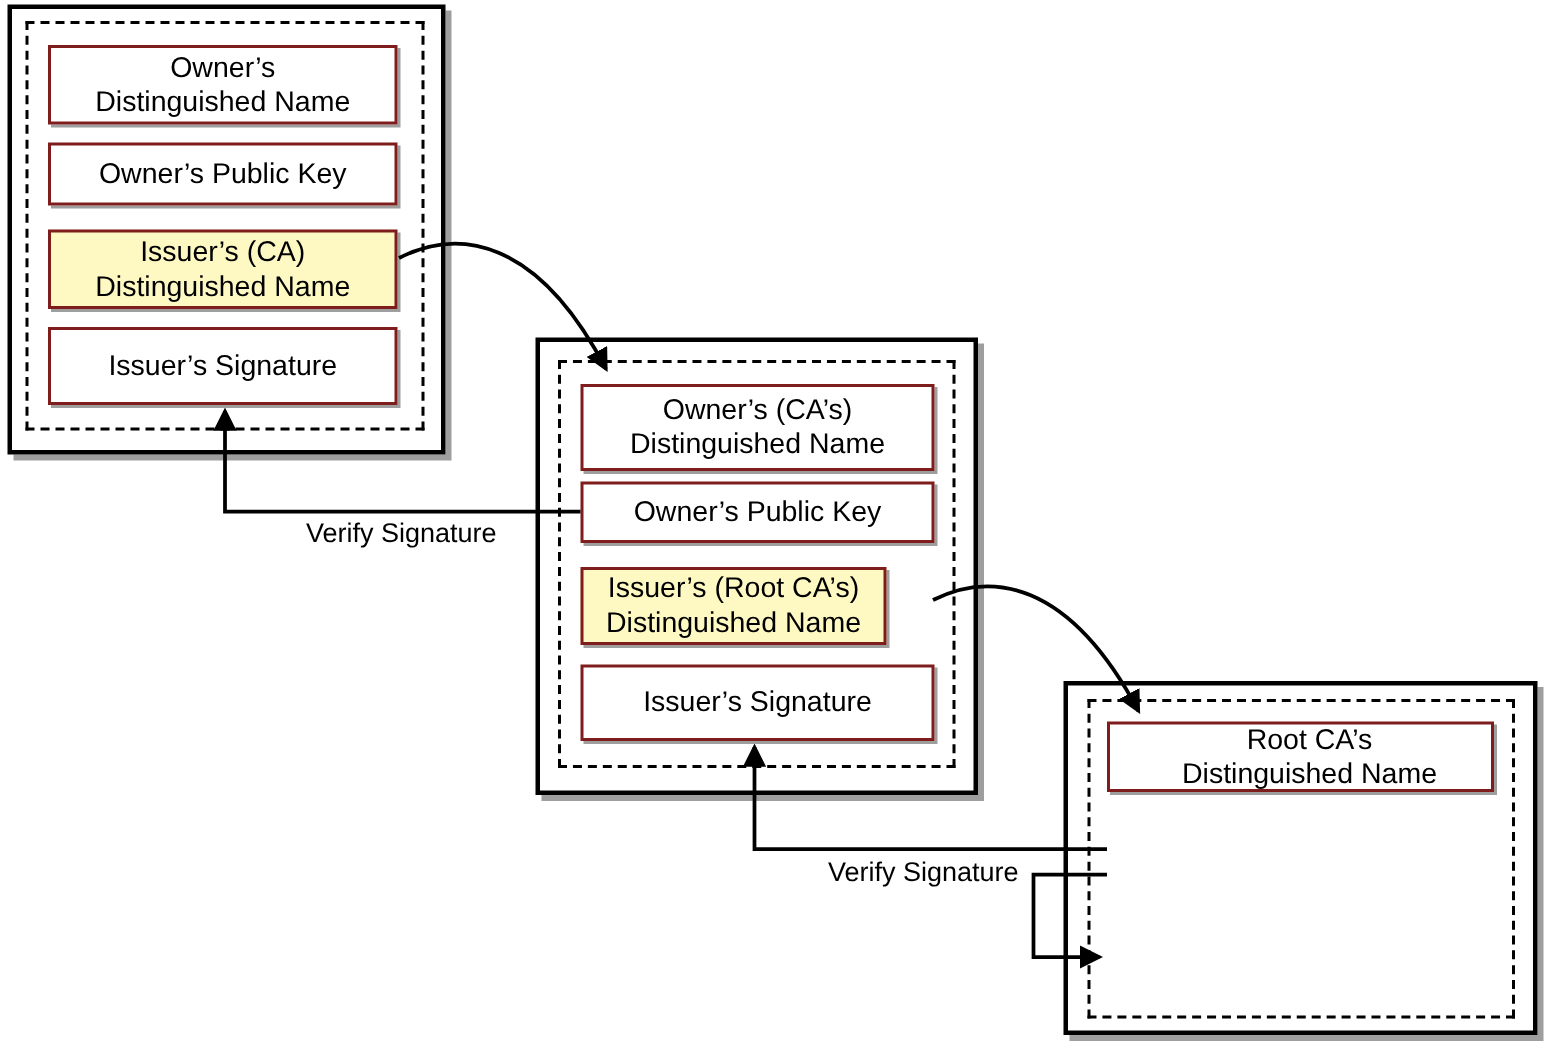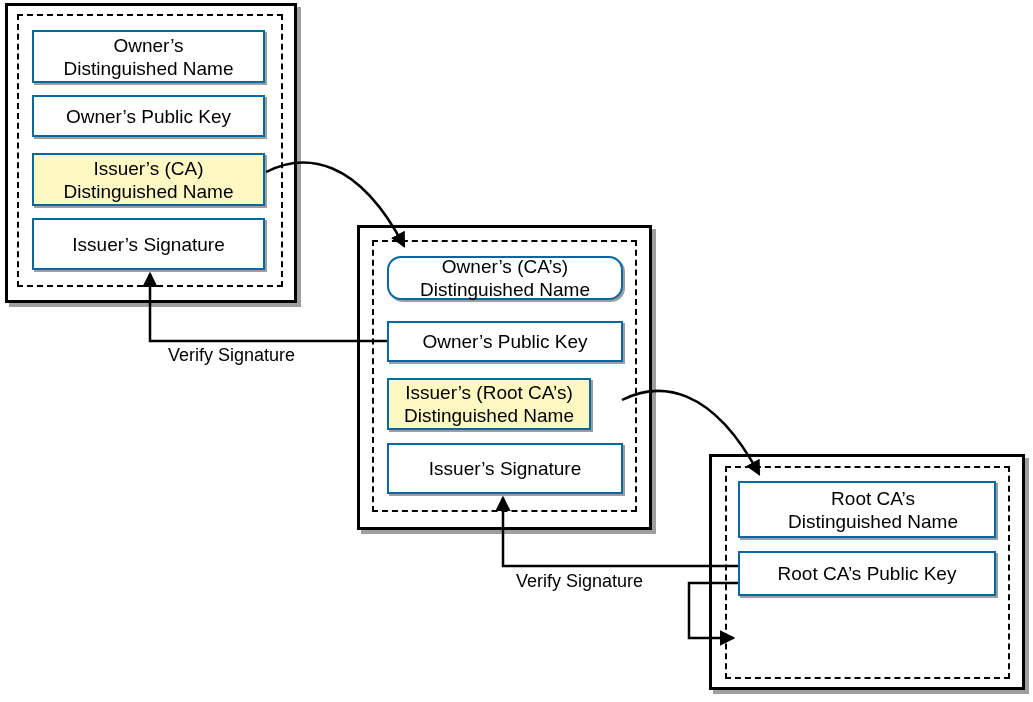--- a/index.html
+++ b/index.html
@@ -24,39 +24,40 @@
   }
   
   .dashed {
     position: absolute;
     border: 2px dashed #000;
     z-index: 2;
   }
   
   .field {
     position: absolute;
-    border: 2px solid #0369a1;
+    border: 2px solid #7f1d1d;
     background: #ffffff;
     box-shadow: 2px 2px 0 #9e9e9e;
     display: flex;
     align-items: center;
     justify-content: center;
     text-align: center;
     white-space: pre-line;
     font-size: 19px;
     line-height: 23px;
     z-index: 3;
   }
   .field.gray { background: #fef9c3; }
 
   .vlabel {
     position: absolute;
     font-size: 18px;
     z-index: 4;
     white-space: nowrap;
+    margin-left: 36px;
   }
 
   svg.arrows {
     position: absolute;
     left: 0; top: 0;
     width: 1033px;
     height: 702px;
     z-index: 5;
     pointer-events: none;
   }
@@ -70,32 +71,31 @@
   <div class="dashed" style="left:17px; top:14px; width:266px; height:273px;"></div>
   <div class="field" style="left:32px; top:30px; width:233px; height:53px;">Owner’s
 Distinguished Name</div>
   <div class="field" style="left:32px; top:95px; width:233px; height:42px;">Owner’s Public Key</div>
   <div class="field gray" style="left:32px; top:153px; width:233px; height:53px;">Issuer’s (CA)
 Distinguished Name</div>
   <div class="field" style="left:32px; top:218px; width:233px; height:52px;">Issuer’s Signature</div>
 
   <div class="cert" style="left:357px; top:225px; width:295px; height:305px;"></div>
   <div class="dashed" style="left:372px; top:240px; width:265px; height:272px;"></div>
-  <div class="field" style="left:387px; top:256px; width:236px; height:44px;border-radius:14px;">Owner’s (CA’s)
+  <div class="field" style="left:387px; top:256px; width:236px; height:58px;">Owner’s (CA’s)
 Distinguished Name</div>
   <div class="field" style="left:387px; top:321px; width:236px; height:41px;">Owner’s Public Key</div>
   <div class="field gray" style="left:387px; top:378px; width:204px; height:52px;">Issuer’s (Root CA’s)
 Distinguished Name</div>
   <div class="field" style="left:387px; top:443px; width:236px; height:51px;">Issuer’s Signature</div>
 
   <div class="cert" style="left:709px; top:454px; width:316px; height:236px;"></div>
   <div class="dashed" style="left:725px; top:466px; width:285px; height:213px;"></div>
-  <div class="field" style="left:738px; top:481px; width:258px; height:57px;padding-left:12px;">Root CA’s
+  <div class="field" style="left:738px; top:481px; width:258px; height:47px;padding-left:12px;">Root CA’s
 Distinguished Name</div>
-  <div class="field" style="left:738px; top:551px; width:258px; height:45px;">Root CA’s Public Key</div>
 
   <div class="vlabel" style="left:168px; top:345px;">Verify Signature</div>
   <div class="vlabel" style="left:516px; top:571px;">Verify Signature</div>
 
   <svg class="arrows" viewBox="0 0 1033 702" xmlns="http://www.w3.org/2000/svg">
     <defs>
       <marker id="ah" viewBox="0 0 10 10" refX="8.5" refY="5" markerWidth="6.2" markerHeight="6.2" orient="auto">
         <path d="M 0 0 L 10 5 L 0 10 z" fill="#000"></path>
       </marker>
     </defs>

